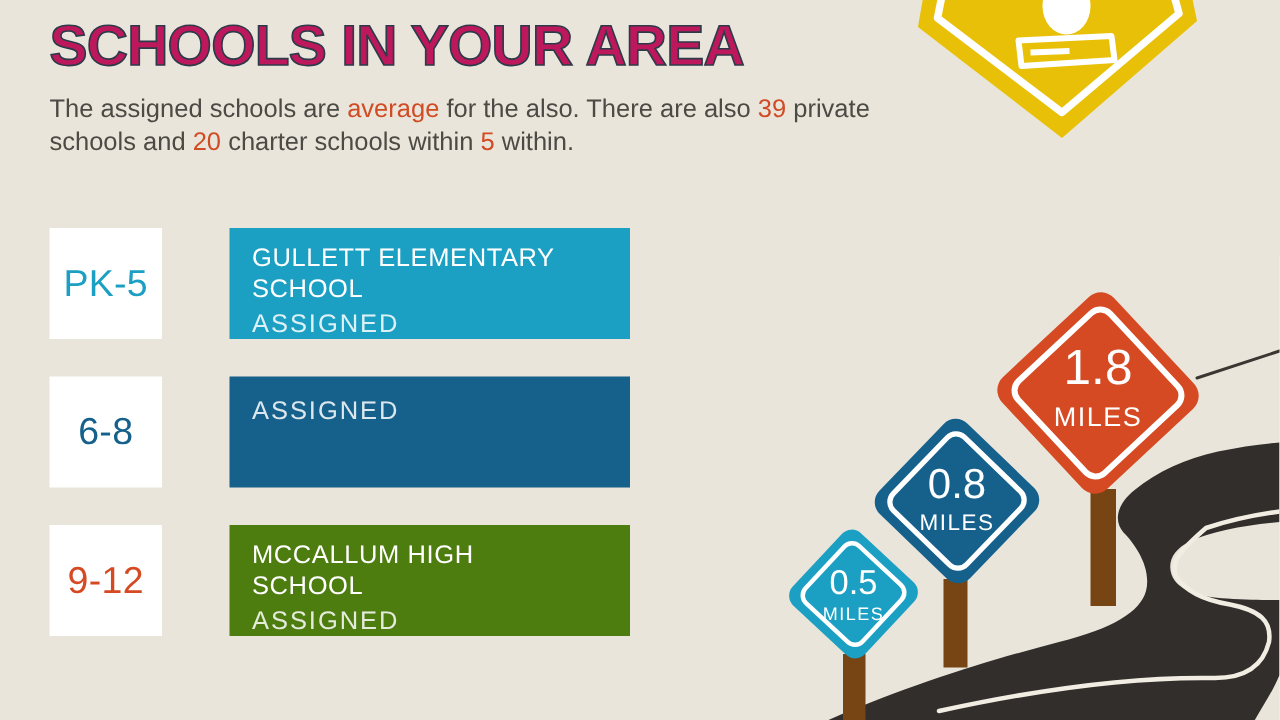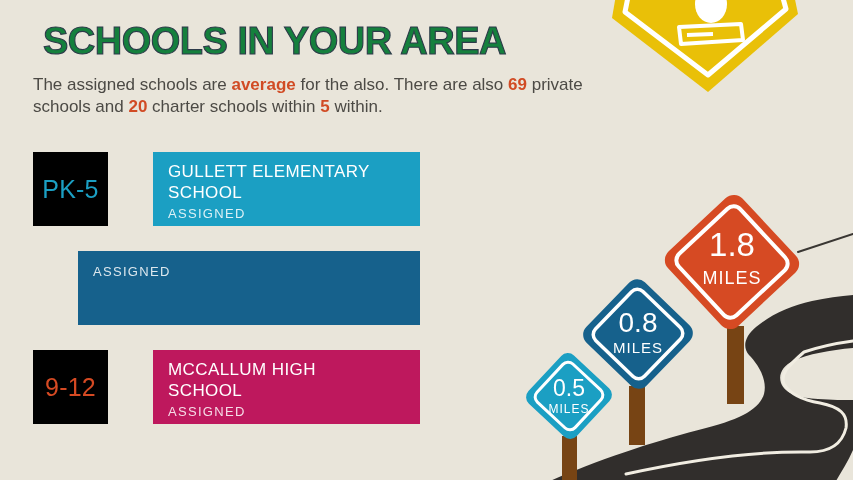--- a/index.html
+++ b/index.html
@@ -7,42 +7,42 @@
     position:relative;
     width:853px;height:480px;
     background:#e9e5da;
     overflow:hidden;
     font-family:"Liberation Sans", sans-serif;
   }
   
   .header{position:absolute;left:33px;top:10px;width:580px;}
   .title{
     font-size:38px;font-weight:700;letter-spacing:-0.5px;
-    color:#15803d;-webkit-text-stroke:1.1px #2d3a49;
-    margin:10px;line-height:1.15;
+    color:#be185d;-webkit-text-stroke:1.1px #2d3a49;
+    margin:0;line-height:1.15;
   }
   .intro{
     margin:8px 0 0 0;width:560px;
     font-size:17px;line-height:1.33;color:#4c4a45;
   }
-  .intro b{color:#d14b24;font-weight:700;}
+  .intro b{color:#d14b24;font-weight:400;}
   
   .cards{position:absolute;left:33px;top:152px;width:387px;}
   .card{display:flex;height:74px;margin-bottom:25px;}
   .grade{
-    width:75px;flex:0 0 75px;background:#000000;
+    width:75px;flex:0 0 75px;background:#ffffff;
     display:flex;align-items:center;justify-content:center;
     font-size:25px;letter-spacing:0.2px;
   }
   .body{flex:1;padding:10px 0 0 15px;color:#ffffff;margin-left:45px;}
   .name{font-size:17px;letter-spacing:0.4px;line-height:1.22;}
-  .status{font-size:13px;letter-spacing:1.3px;opacity:0.85;margin-top:3px;}
+  .status{font-size:17px;letter-spacing:1.3px;opacity:0.85;margin-top:3px;}
   .card.c0 .body{background:#1b9fc3;} .card.c0 .grade{color:#1b9fc3;}
   .card.c1 .body{background:#16618c;} .card.c1 .grade{color:#16618c;}
-  .card.c2 .body{background:#be185d;} .card.c2 .grade{color:#d64a23;}
+  .card.c2 .body{background:#4d7c0f;} .card.c2 .grade{color:#d64a23;}
   .card.c0 .name{max-width:235px;}
   .card.c1 .name{max-width:270px;}
   .card.c2 .name{max-width:170px;}
   
   .scene{position:absolute;left:0;top:0;width:853px;height:480px;}
   .sign-distance{fill:#fff;font-family:"Liberation Sans",sans-serif;text-anchor:middle;}
   .sign-unit{fill:#fff;font-family:"Liberation Sans",sans-serif;text-anchor:middle;letter-spacing:1px;}
 </style>
 </head>
 <body>
@@ -114,34 +114,35 @@
       <polygon points="622,-40 786,-44 798,14 708,92 612,18" fill="#e9c008"></polygon>
       <polygon points="633,-28 775,-31 786,9 708,75 625,12" fill="none" stroke="#ffffff" stroke-width="5" stroke-linejoin="round"></polygon>
       <ellipse cx="711" cy="4" rx="16" ry="19" fill="#ffffff"></ellipse>
       <path d="M 679 27 L 741 24 L 743 40 L 681 44 Z" fill="none" stroke="#ffffff" stroke-width="4" stroke-linejoin="round"></path>
       <path d="M 687 35 L 713 34" stroke="#ffffff" stroke-width="4" fill="none"></path>
     </g>
   </svg>
 
   <div class="header">
     <h1 class="title">SCHOOLS IN YOUR AREA</h1>
-    <p class="intro"><span>The assigned schools are </span><b>average</b><span> for the also. There are also </span><b>69</b><span> private schools and </span><b>20</b><span> charter schools within </span><b>5</b><span> within.</span></p>
+    <p class="intro"><span>The assigned schools are </span><b>average</b><span> for the also. There are also </span><b>39</b><span> private schools and </span><b>20</b><span> charter schools within </span><b>5</b><span> within.</span></p>
   </div>
 
   <div class="cards">
 
     <div class="card c0">
       <div class="grade">PK-5</div>
       <div class="body">
         <div class="name">GULLETT ELEMENTARY SCHOOL</div>
         <div class="status">ASSIGNED</div>
       </div>
     </div>
 
     <div class="card c1">
+      <div class="grade">6-8</div>
       <div class="body">
         <div class="status">ASSIGNED</div>
       </div>
     </div>
 
     <div class="card c2">
       <div class="grade">9-12</div>
       <div class="body">
         <div class="name">MCCALLUM HIGH SCHOOL</div>
         <div class="status">ASSIGNED</div>

